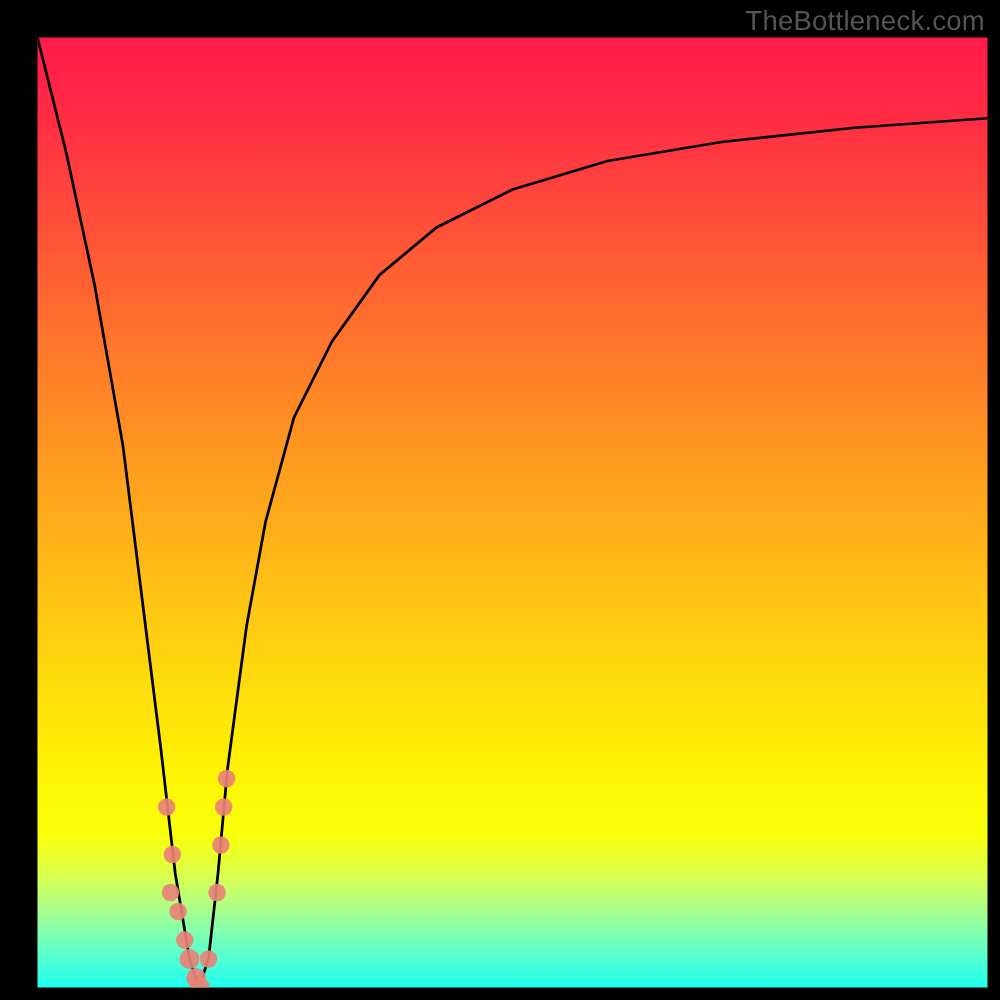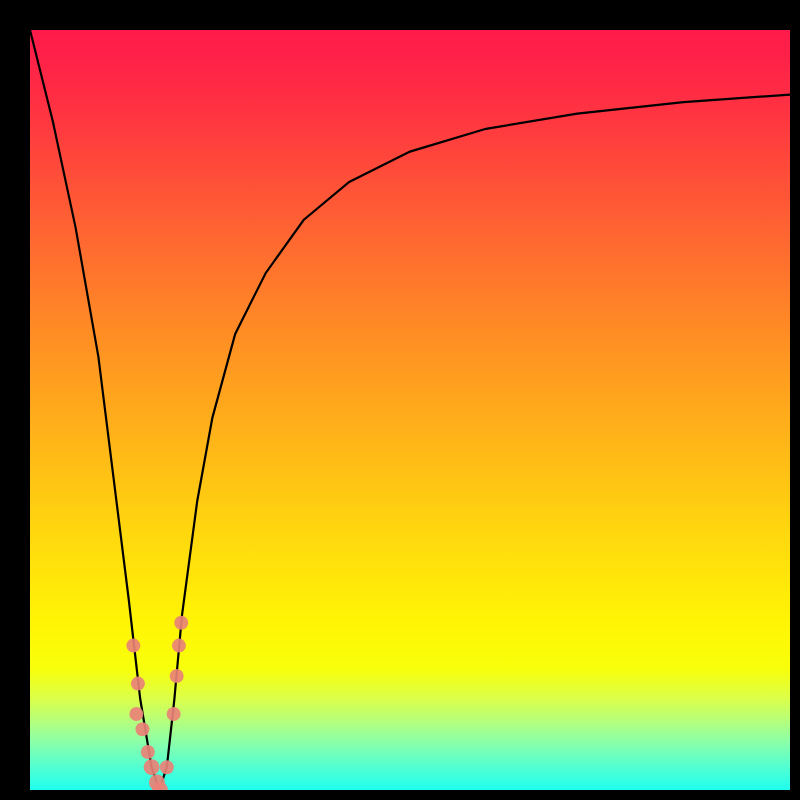--- a/index.html
+++ b/index.html
@@ -76,13 +76,14 @@
           <circle cx="126.92" cy="752.40" r="8" fill="#e98277" fill-opacity="0.92"></circle>
           <circle cx="129.96" cy="760.00" r="8" fill="#e98277" fill-opacity="0.92"></circle>
           <circle cx="136.80" cy="737.20" r="7" fill="#e98277" fill-opacity="0.92"></circle>
           <circle cx="143.64" cy="684.00" r="7" fill="#e98277" fill-opacity="0.92"></circle>
           <circle cx="146.68" cy="646.00" r="7" fill="#e98277" fill-opacity="0.92"></circle>
           <circle cx="148.96" cy="615.60" r="7" fill="#e98277" fill-opacity="0.92"></circle>
           <circle cx="151.24" cy="592.80" r="7" fill="#e98277" fill-opacity="0.92"></circle>
         </g>
     </svg>
   </div>
+  <div class="watermark">TheBottleneck.com</div>
 </div>
 
 </body></html>

